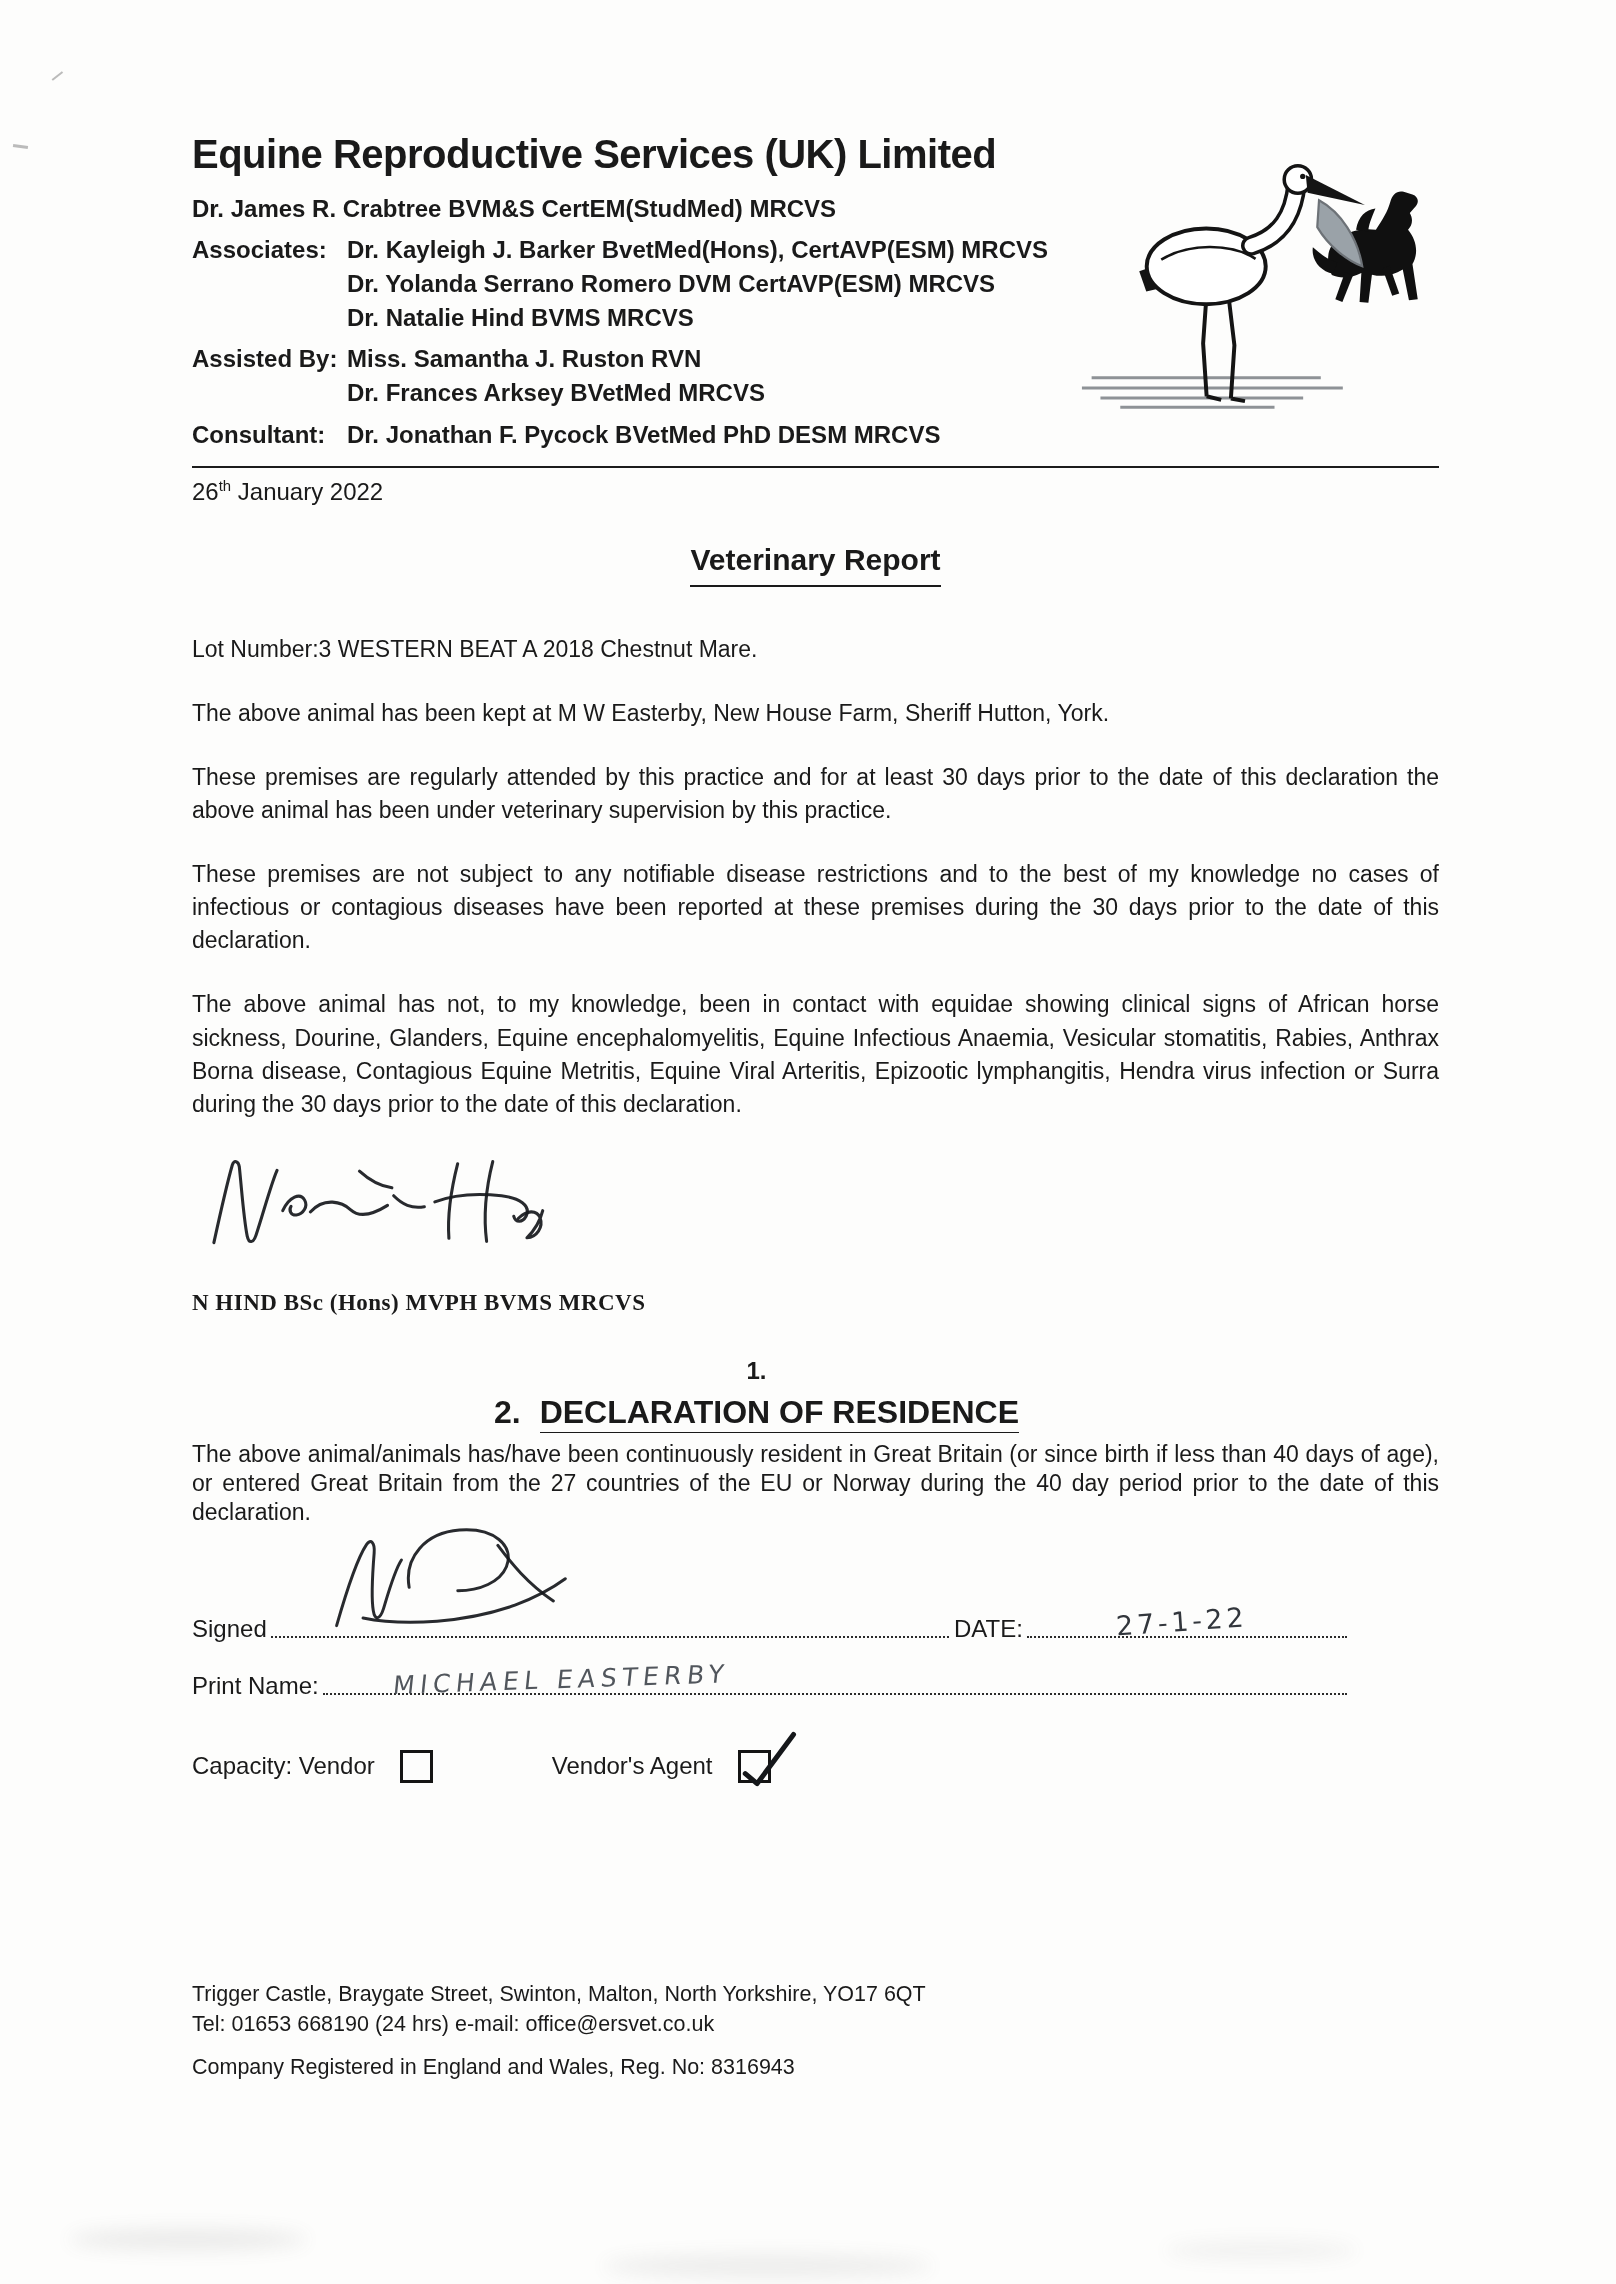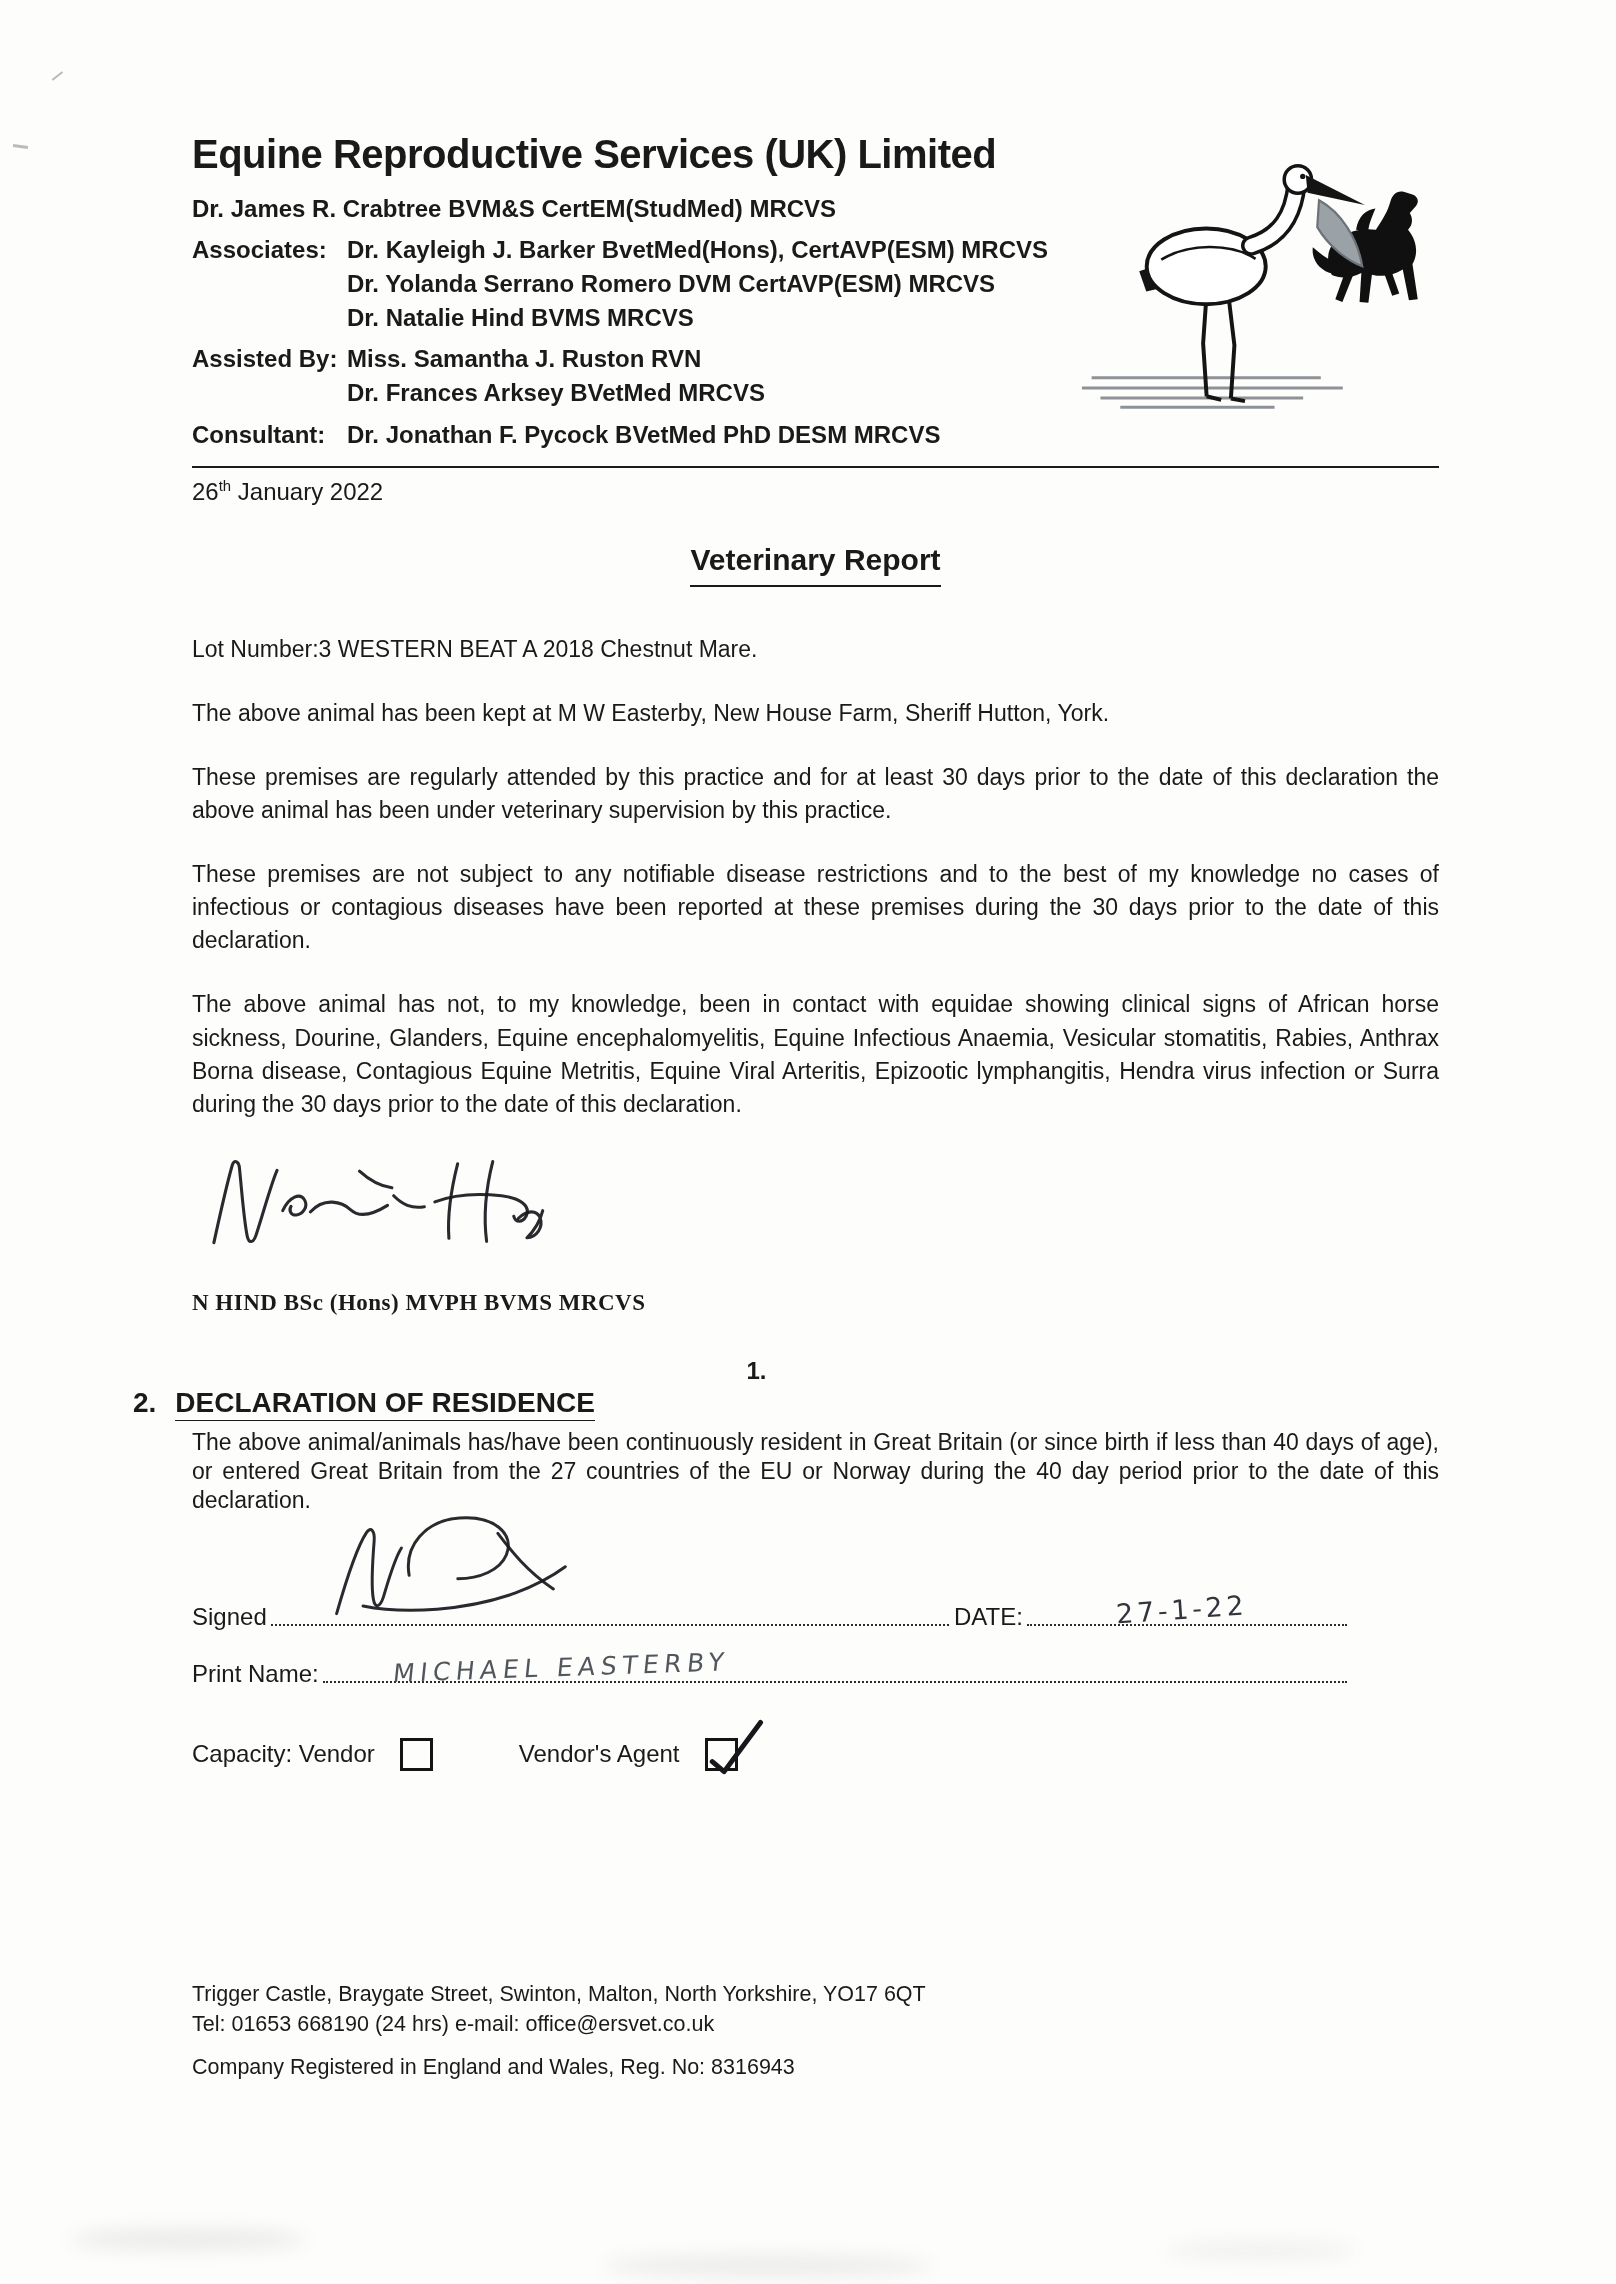--- a/index.html
+++ b/index.html
@@ -27,38 +27,38 @@
   
   .report-title { text-align:center; margin-top:37px; font-size:30px; font-weight:700; }
   .report-title .u { display:inline-block; border-bottom:2.3px solid #1a1a1a; padding-bottom:8px; }
   p.body { font-size:23px; line-height:1.44; text-align:justify; margin-top:31px; }
   p.body.first { margin-top:46px; }
   .vet-sig { margin-top:23px; height:114px; }
   .vet-sig svg { height:114px; width:484px; }
   .vet-name { font-family:"Liberation Serif", serif; font-weight:700; font-size:23px; margin-top:32px; letter-spacing:0.5px; }
   
   .decl-num1 { text-align:center; font-size:24px; font-weight:700; margin-top:41px; transform:translateX(-59px); }
-  .decl-head { font-size:28px; font-weight:700; margin-top:2px; transform:translateX(-59px); }
+  .decl-head { text-align:center; font-size:32px; font-weight:700; margin-top:9px; transform:translateX(-59px); }
   .decl-head .num { margin-right:19px; }
   .decl-head .title { display:inline-block; border-bottom:1.8px solid #1a1a1a; padding-bottom:1.4px; }
   .decl-body { font-size:23px; line-height:1.28; text-align:justify; margin-top:6.4px; }
   
   .sign-row, .print-row { display:flex; align-items:flex-end; font-size:24px; position:relative; padding-right:87px; }
   .sign-row { margin-top:87px; }
   .print-row { margin-top:29px; }
   .leader { border-bottom:2.7px dotted #2a2a2a; height:5.5px; margin:0 4.6px 4.6px 4.6px; }
   .leader.grow { flex:1; }
   .leader.fixed { width:320px; }
   .signed-sig { position:absolute; left:119px; bottom:-3.7px; width:384px; height:128px; pointer-events:none; }
   .hand-date { position:absolute; right:192px; bottom:6.4px; font-size:27px; letter-spacing:3.7px; color:#32363c; transform:rotate(-4deg); font-family:"DejaVu Sans", sans-serif; }
   .hand-name { position:absolute; left:201px; bottom:5.5px; font-size:25px; letter-spacing:5.5px; color:#3a3f46; transform:rotate(-2deg) skewX(-8deg); font-family:"DejaVu Sans", sans-serif; opacity:.88; }
   .capacity-row { display:flex; align-items:center; margin-top:50px; font-size:24px; }
   .checkbox { position:relative; width:33px; height:33px; border:3.2px solid #141414; margin-left:25px; background:#fdfdfc; }
   .checkbox .tick { position:absolute; left:-2.7px; top:-24px; width:61px; height:61px; overflow:visible; }
-  .agent-lbl { margin-left:86px; }
+  .agent-lbl { margin-left:119px; }
   
   .footer { position:absolute; left:192px; right:190px; top:1980px; font-size:21.5px; line-height:1.38; }
   .footer .reg { margin-top:13.7px; }
   
   .artifact { position:absolute; background:#7a7a7a; opacity:.5; }
   .smudge { position:absolute; background:#666; filter:blur(9px); border-radius:50%; }
   svg .pen { fill:none; stroke:#16181c; stroke-width:7; stroke-linecap:round; stroke-linejoin:round; opacity:.92; }
 </style>
 </head>
 <body>

